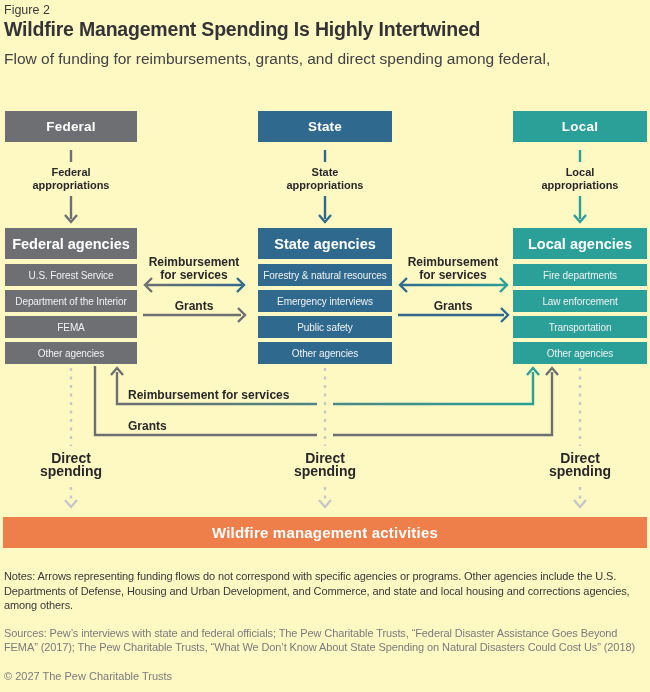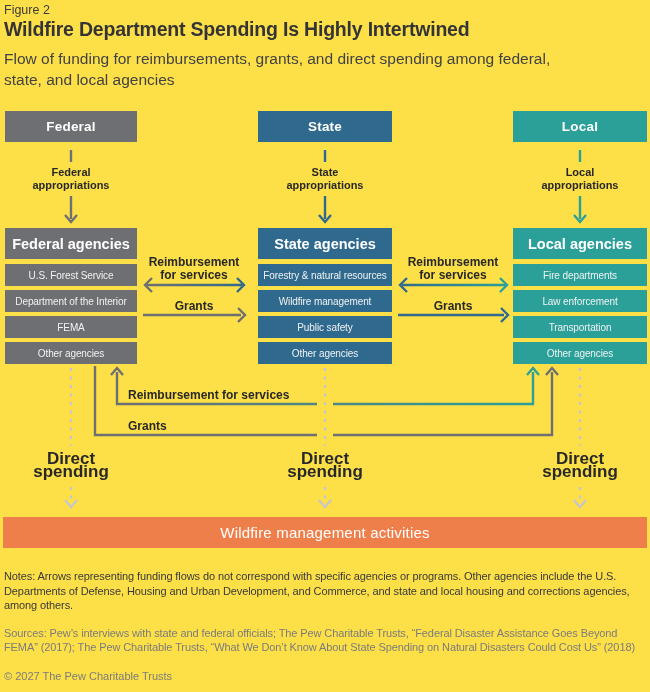--- a/index.html
+++ b/index.html
@@ -1,16 +1,16 @@
 <!DOCTYPE html>
 <html><head>
 <meta charset="utf-8">
 <style>
   html,body { margin:0; padding:0; background:#ffffff; }
-  .fig { position:relative; width:650px; height:692px; background:#fde047;
+  .fig { position:relative; width:650px; height:692px; background:#fef9c3;
          font-family:"Liberation Sans", sans-serif; overflow:hidden; }
   .abs { position:absolute; }
 
   .figlabel { left:4px; top:3px; font-size:12.5px; color:#3b3b3d; }
   .title    { left:4px; top:18px; font-size:19.5px; font-weight:700; color:#343436; letter-spacing:-0.2px; }
   .subtitle { left:4px; top:49px; width:642px; font-size:15.5px; color:#424244; line-height:20.5px; }
   .subtitle span { display:block; }
 
   .box { position:absolute; display:flex; align-items:center; justify-content:center;
          color:#fff; text-align:center; }
@@ -19,46 +19,45 @@
   .colS { left:258px; width:134px; }
   .colL { left:513px; width:134px; }
   .hdr { top:111px; height:31px; font-size:13.5px; font-weight:700; letter-spacing:.2px; }
   .agt { top:228px; height:31px; font-size:14.5px; font-weight:700; }
   .agi { height:22px; font-size:10px; color:#f0f2f3; letter-spacing:-0.1px; }
   .r0{top:264px}.r1{top:290px}.r2{top:316px}.r3{top:342px}
 
   .lbl2 { position:absolute; text-align:center; color:#28282a; font-weight:700; }
   .lbl2 span { display:block; }
   .approp { top:166px; width:110px; font-size:11px; line-height:12.5px; }
-  .direct { top:452px; width:110px; font-size:17px; line-height:13px; }
+  .direct { top:452px; width:110px; font-size:14px; line-height:13px; }
 
   .flowlbl { position:absolute; font-size:12px; font-weight:700; color:#28282a;
              text-align:center; line-height:12.5px; }
   .flowlbl span { display:block; }
   .nowrap { white-space:nowrap; text-align:right; }
 
   .activities { left:3px; top:517px; width:644px; height:31px; background:#ef7f4a;
-                font-size:15px; font-weight:400; letter-spacing:.2px; }
+                font-size:15px; font-weight:700; letter-spacing:.2px; }
 
   .notes   { left:4px; top:569px; width:645px; font-size:11px; line-height:14.6px; color:#39393b; letter-spacing:-0.1px; }
   .sources { left:4px; top:626px; width:645px; font-size:11px; line-height:14px; color:#7b7b7d; letter-spacing:-0.1px; }
   .copy    { left:4px; top:670px; width:645px; font-size:11px; color:#7b7b7d; }
 
   svg.overlay { position:absolute; left:0; top:0; pointer-events:none; }
 </style>
 </head>
 <body>
 
 <div class="fig">
 
   <div class="abs figlabel">Figure 2</div>
-  <div class="abs title">Wildfire Department Spending Is Highly Intertwined</div>
+  <div class="abs title">Wildfire Management Spending Is Highly Intertwined</div>
   <div class="abs subtitle">
     <span>Flow of funding for reimbursements, grants, and direct spending among federal,</span>
-    <span>state, and local agencies</span>
   </div>
 
   <svg class="overlay" width="650" height="692" viewBox="0 0 650 692">
     <defs>
       <linearGradient id="gFS" x1="143" y1="0" x2="246" y2="0" gradientUnits="userSpaceOnUse">
         <stop offset="0" stop-color="#6e6f72"></stop>
           <stop offset="1" stop-color="#2f6a8e"></stop>
       </linearGradient>
       <linearGradient id="gSL" x1="398" y1="0" x2="509" y2="0" gradientUnits="userSpaceOnUse">
         <stop offset="0" stop-color="#2f6a8e"></stop>
@@ -151,21 +150,21 @@
     <span>spending</span>
   </div>
 
   <div class="box hdr cS colS">State</div>
   <div class="lbl2 approp" style="left:270px">
     <span>State</span>
     <span>appropriations</span>
   </div>
   <div class="box agi cS colS r0">Forestry &amp; natural resources</div>
   <div class="box agt cS colS">State agencies</div>
-  <div class="box agi cS colS r1">Wildfire management</div>
+  <div class="box agi cS colS r1">Emergency interviews</div>
   <div class="box agi cS colS r2">Public safety</div>
   <div class="box agi cS colS r3">Other agencies</div>
   <div class="lbl2 direct" style="left:270px">
     <span>Direct</span>
     <span>spending</span>
   </div>
 
   <div class="box hdr cL colL">Local</div>
   <div class="lbl2 approp" style="left:525px">
     <span>Local</span>

